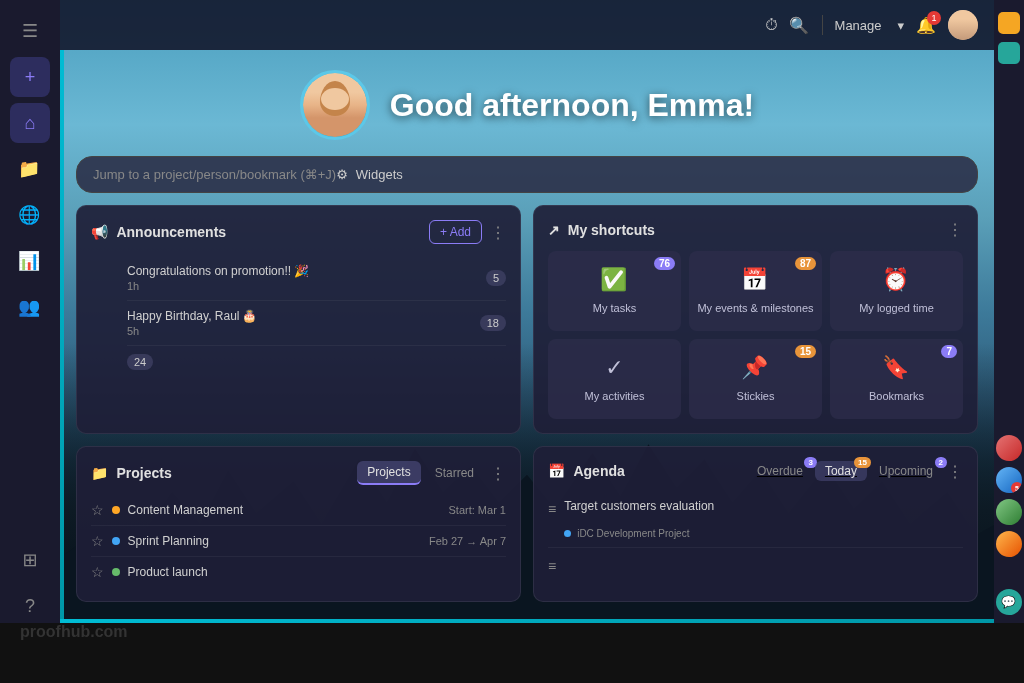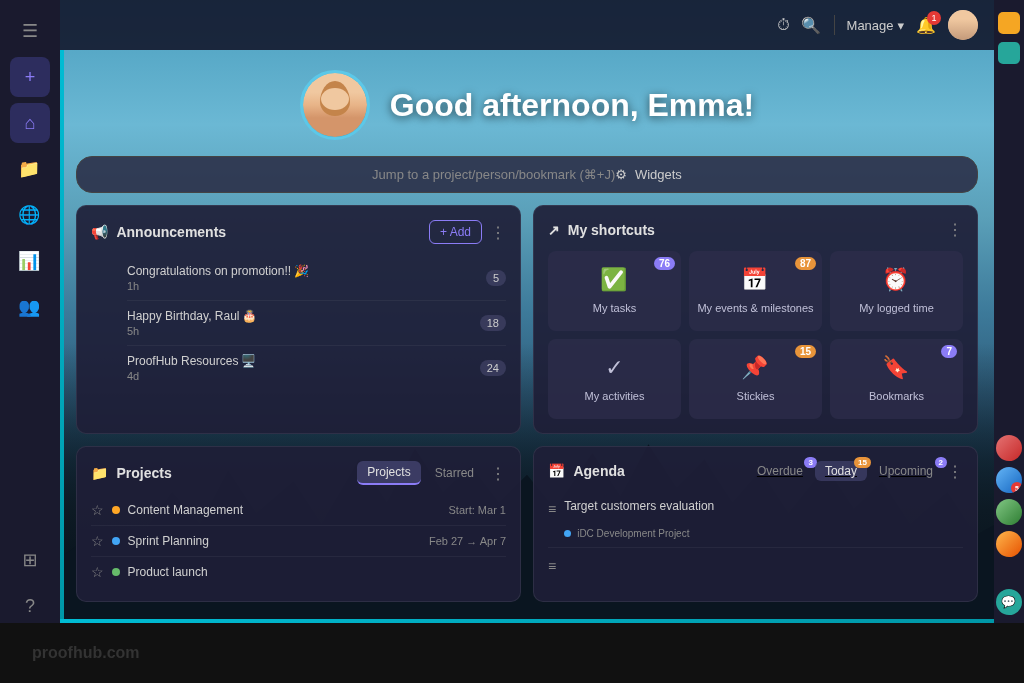--- a/index.html
+++ b/index.html
@@ -88,21 +88,21 @@
       font-size: 16px;
       cursor: pointer;
     }
     .header-divider { width: 1px; height: 20px; background: #444; }
     .header-manage {
       color: #ccc;
       font-size: 13px;
       cursor: pointer;
       display: flex;
       align-items: center;
-      gap: 4px;
+      gap: 16px;
     }
     .header-notif {
       position: relative;
       cursor: pointer;
     }
     .header-notif .badge {
       position: absolute;
       top: -5px; right: -5px;
       background: #e53935;
       color: white;
@@ -176,21 +176,21 @@
 
     
     .jump-bar {
       margin: 0 16px 12px 16px;
       background: rgba(40,40,65,0.85);
       border: 1px solid #444;
       border-radius: 16px;
       padding: 10px 16px;
       display: flex;
       align-items: center;
-      justify-content: center;
+      justify-content: flex-start;
     }
     .jump-bar-text { color: #888; font-size: 13px; }
     .jump-bar-widgets {
       display: flex;
       align-items: center;
       gap: 8px;
       color: #ccc;
       font-size: 13px;
       cursor: pointer;
     }
@@ -454,22 +454,21 @@
       margin-top: auto;
     }
 
     
     .bottom-bar {
       position: absolute;
       bottom: 0; left: 0; right: 0;
       height: 60px;
       background: #111;
       display: flex;
-      align-items: center;
-      padding: 0 32px;
+      padding: 0 20px;
       z-index: 10;
     }
     .bottom-brand {
       color: #222;
       font-size: 16px;
       font-weight: 700;
       color: #333;
     }
 
     
@@ -567,24 +566,20 @@
         <div class="ann-count">5</div>
       </div>
       <div class="announcement-item">
         <div>
           <div class="ann-title">Happy Birthday, Raul 🎂</div>
           <div class="ann-meta">5h</div>
         </div>
         <div class="ann-count">18</div>
       </div>
       <div class="announcement-item">
-        <div>
-          <div class="ann-title">ProofHub Resources 🖥️</div>
-          <div class="ann-meta">4d</div>
-        </div>
         <div class="ann-count">24</div>
       </div>
     </div>
 
     <div class="card">
       <div class="card-header">
         <div class="card-title">
           <span>↗</span>
           <span>My shortcuts</span>
         </div>

